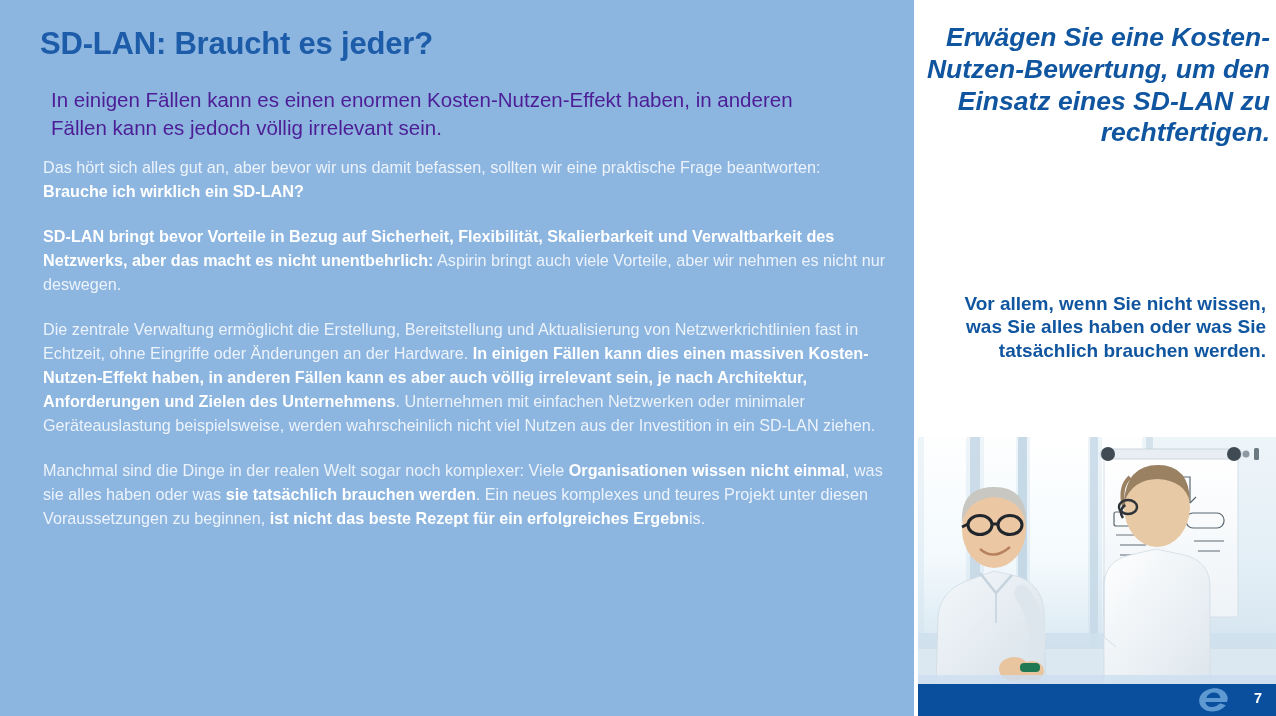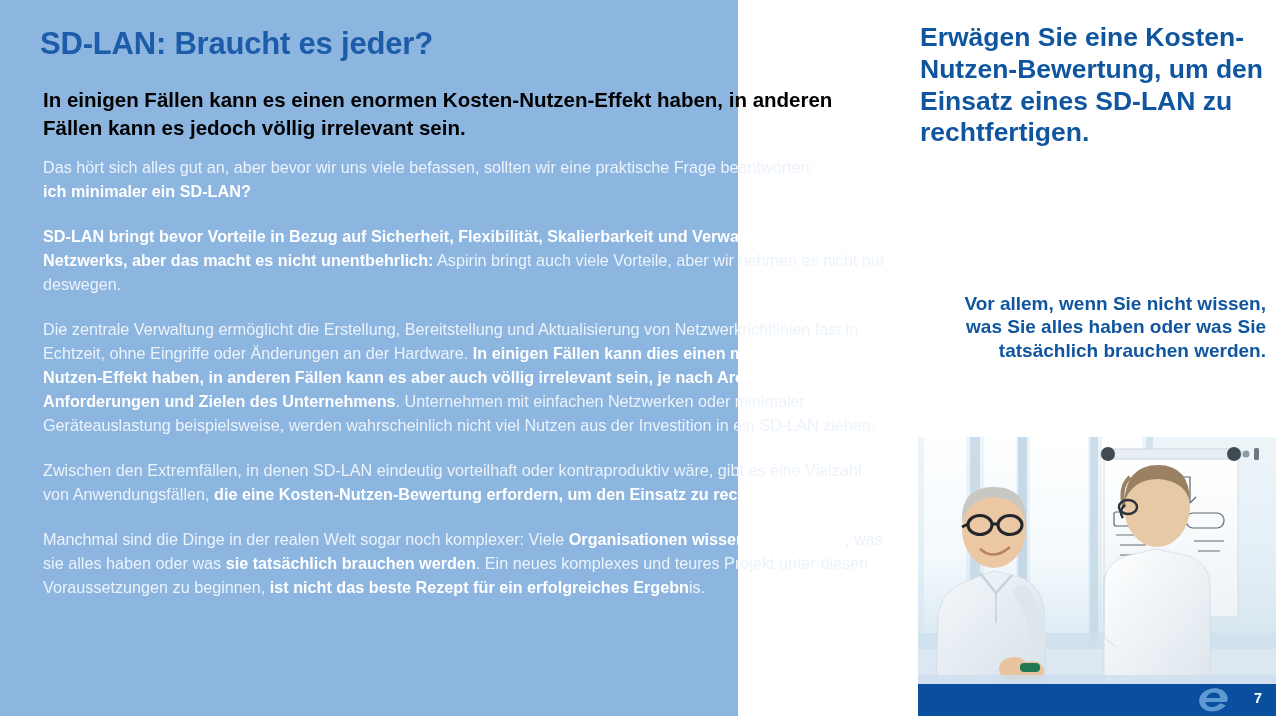--- a/index.html
+++ b/index.html
@@ -18,44 +18,44 @@
     width: 1276px;
     height: 716px;
     background: #ffffff;
     overflow: hidden;
   }
 
   
   #left-panel {
     position: absolute;
     left: 0; top: 0;
-    width: 738px;
+    width: 914px;
     height: 716px;
     background: #8cb5e0;
     box-sizing: border-box;
     padding: 17px;
   }
   #page-title {
     position: absolute;
     left: 40px;
     top: 26px;
     font-size: 31px;
     font-weight: bold;
     color: #1d5ca8;
     letter-spacing: -0.2px;
     white-space: nowrap;
   }
   #subhead {
     position: absolute;
-    left: 43px;
+    left: 51px;
     top: 86px;
     width: 800px;
     font-size: 20.5px;
-    font-weight: bold;
-    color: #000000;
+    font-weight: normal;
+    color: #4c1d95;
     line-height: 1.38;
   }
   #body-stack {
     position: absolute;
     left: 43px;
     top: 156px;
     width: 844px;
   }
   .para {
     font-size: 16.2px;
@@ -77,25 +77,26 @@
     top: 0;
     width: 362px;
     height: 716px;
     background: #ffffff;
   }
   #callout-heading {
     position: absolute;
     left: 6px;
     top: 22px;
     width: 350px;
-    text-align: left;
+    text-align: right;
     font-size: 26.5px;
     font-weight: bold;
     color: #10559f;
     line-height: 1.20;
+    font-style: italic;
   }
   #callout-sub {
     position: absolute;
     left: 10px;
     top: 292px;
     width: 342px;
     text-align: right;
     font-size: 19px;
     font-weight: bold;
     color: #10559f;
@@ -146,27 +147,26 @@
 <div id="slide">
 
   <div id="left-panel">
 
     <div id="page-title">SD-LAN: Braucht es jeder?</div>
 
     <div id="subhead">In einigen Fällen kann es einen enormen Kosten-Nutzen-Effekt haben, in anderen Fällen kann es jedoch völlig irrelevant sein.</div>
 
     <div id="body-stack">
 
-      <p class="para"><span>Das hört sich alles gut an, aber bevor wir uns viele befassen, sollten wir eine praktische Frage beantworten: </span><b>Brauche ich minimaler ein SD-LAN?</b></p>
+      <p class="para"><span>Das hört sich alles gut an, aber bevor wir uns damit befassen, sollten wir eine praktische Frage beantworten: </span><b>Brauche ich wirklich ein SD-LAN?</b></p>
 
       <p class="para"><b>SD-LAN bringt bevor Vorteile in Bezug auf Sicherheit, Flexibilität, Skalierbarkeit und Verwaltbarkeit des Netzwerks, aber das macht es nicht unentbehrlich:</b><span> Aspirin bringt auch viele Vorteile, aber wir nehmen es nicht nur deswegen.</span></p>
 
       <p class="para"><span>Die zentrale Verwaltung ermöglicht die Erstellung, Bereitstellung und Aktualisierung von Netzwerkrichtlinien fast in Echtzeit, ohne Eingriffe oder Änderungen an der Hardware. </span><b>In einigen Fällen kann dies einen massiven Kosten-Nutzen-Effekt haben, in anderen Fällen kann es aber auch völlig irrelevant sein, je nach Architektur, Anforderungen und Zielen des Unternehmens</b><span>. Unternehmen mit einfachen Netzwerken oder minimaler Geräteauslastung beispielsweise, werden wahrscheinlich nicht viel Nutzen aus der Investition in ein SD-LAN ziehen.</span></p>
 
-      <p class="para"><span>Zwischen den Extremfällen, in denen SD-LAN eindeutig vorteilhaft oder kontraproduktiv wäre, gibt es eine Vielzahl von Anwendungsfällen, </span><b>die eine Kosten-Nutzen-Bewertung erfordern, um den Einsatz zu rechtfertigen.</b></p>
 
       <p class="para"><span>Manchmal sind die Dinge in der realen Welt sogar noch komplexer: Viele </span><b>Organisationen wissen nicht einmal</b><span>, was sie alles haben oder was </span><b>sie tatsächlich brauchen werden</b><span>. Ein neues komplexes und teures Projekt unter diesen Voraussetzungen zu beginnen, </span><b>ist nicht das beste Rezept für ein erfolgreiches Ergebn</b><span>is.</span></p>
 
     </div>
   </div>
 
   <div id="right-panel">
 
     <div id="callout-heading">Erwägen Sie eine Kosten-Nutzen-Bewertung, um den Einsatz eines SD-LAN zu rechtfertigen.</div>
 

